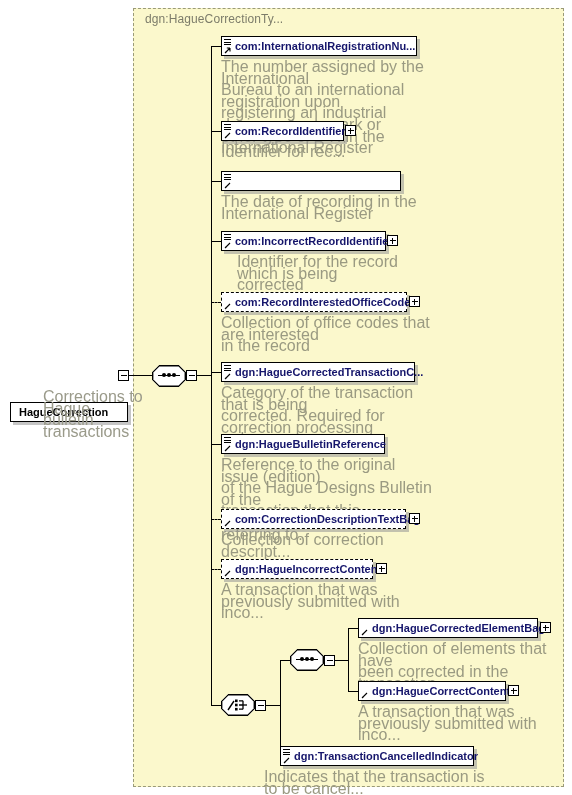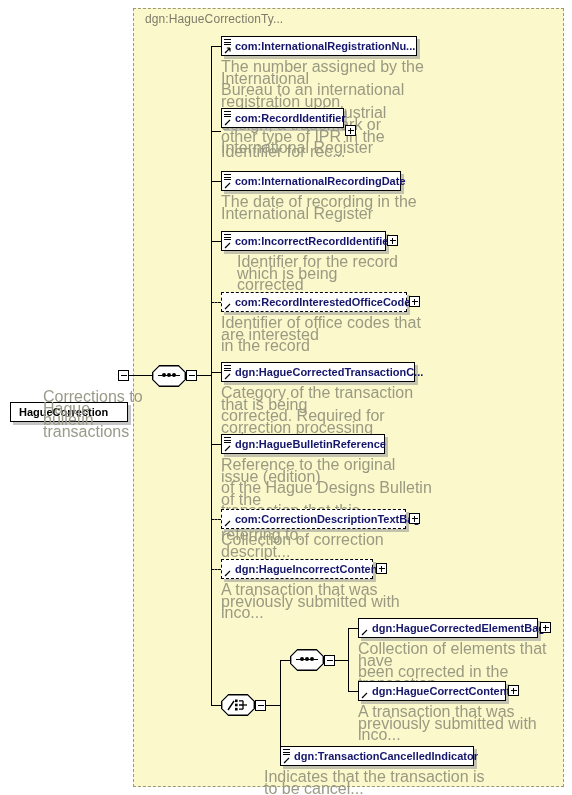--- a/index.html
+++ b/index.html
@@ -170,21 +170,21 @@
         </svg>
     </span>
     <span class="lbl">com:InternationalRegistrationNu...</span>
   </div>
   <div class="desc" style="left:221px;top:61px;width:205px;">The number assigned by the International
 Bureau to an international registration upon
 registering an industrial design, a trademark or
 other type of IPR in the International Register</div>
 
   <div class="conn h" style="left:211px;top:131px;width:10px;"></div>
-  <div class="node" style="left:221px;top:108px;width:123px;">
+  <div class="node" style="left:221px;top:121px;width:123px;">
     <span class="ham">
         <i></i>
         <i></i>
         <i></i>
       </span>
     <span class="arw">
       <svg width="7" height="7" viewBox="0 0 7 7">
           <path d="M6 1 L1 6" stroke="#000" stroke-width="1.1" fill="none"></path>
           <path d="M1 6 L2.6 6 L1 4.4 Z" fill="#000"></path>
         </svg>
@@ -200,21 +200,20 @@
         <i></i>
         <i></i>
         <i></i>
       </span>
     <span class="arw">
       <svg width="7" height="7" viewBox="0 0 7 7">
           <path d="M6 1 L1 6" stroke="#000" stroke-width="1.1" fill="none"></path>
           <path d="M1 6 L2.6 6 L1 4.4 Z" fill="#000"></path>
         </svg>
     </span>
-    <span class="lbl">com:InternationalRecordingDate</span>
   </div>
   <div class="desc" style="left:221px;top:196px;width:205px;">The date of recording in the
 International Register</div>
 
   <div class="conn h" style="left:211px;top:241px;width:10px;"></div>
   <div class="node" style="left:221px;top:231px;width:165px;">
     <span class="ham">
         <i></i>
         <i></i>
         <i></i>
@@ -235,21 +234,21 @@
   <div class="node optional" style="left:221px;top:292px;width:186px;">
     <span class="arw">
       <svg width="7" height="7" viewBox="0 0 7 7">
           <path d="M6 1 L1 6" stroke="#000" stroke-width="1.1" fill="none"></path>
           <path d="M1 6 L2.6 6 L1 4.4 Z" fill="#000"></path>
         </svg>
     </span>
     <span class="lbl">com:RecordInterestedOfficeCode...</span>
   </div>
   <div class="pm plus" style="left:409px;top:296px;"></div>
-  <div class="desc" style="left:221px;top:317px;width:215px;">Identifier of office codes that are interested
+  <div class="desc" style="left:221px;top:317px;width:215px;">Collection of office codes that are interested
 in the record</div>
 
   <div class="conn h" style="left:211px;top:372px;width:10px;"></div>
   <div class="node" style="left:221px;top:362px;width:194px;">
     <span class="ham">
         <i></i>
         <i></i>
         <i></i>
       </span>
     <span class="arw">

